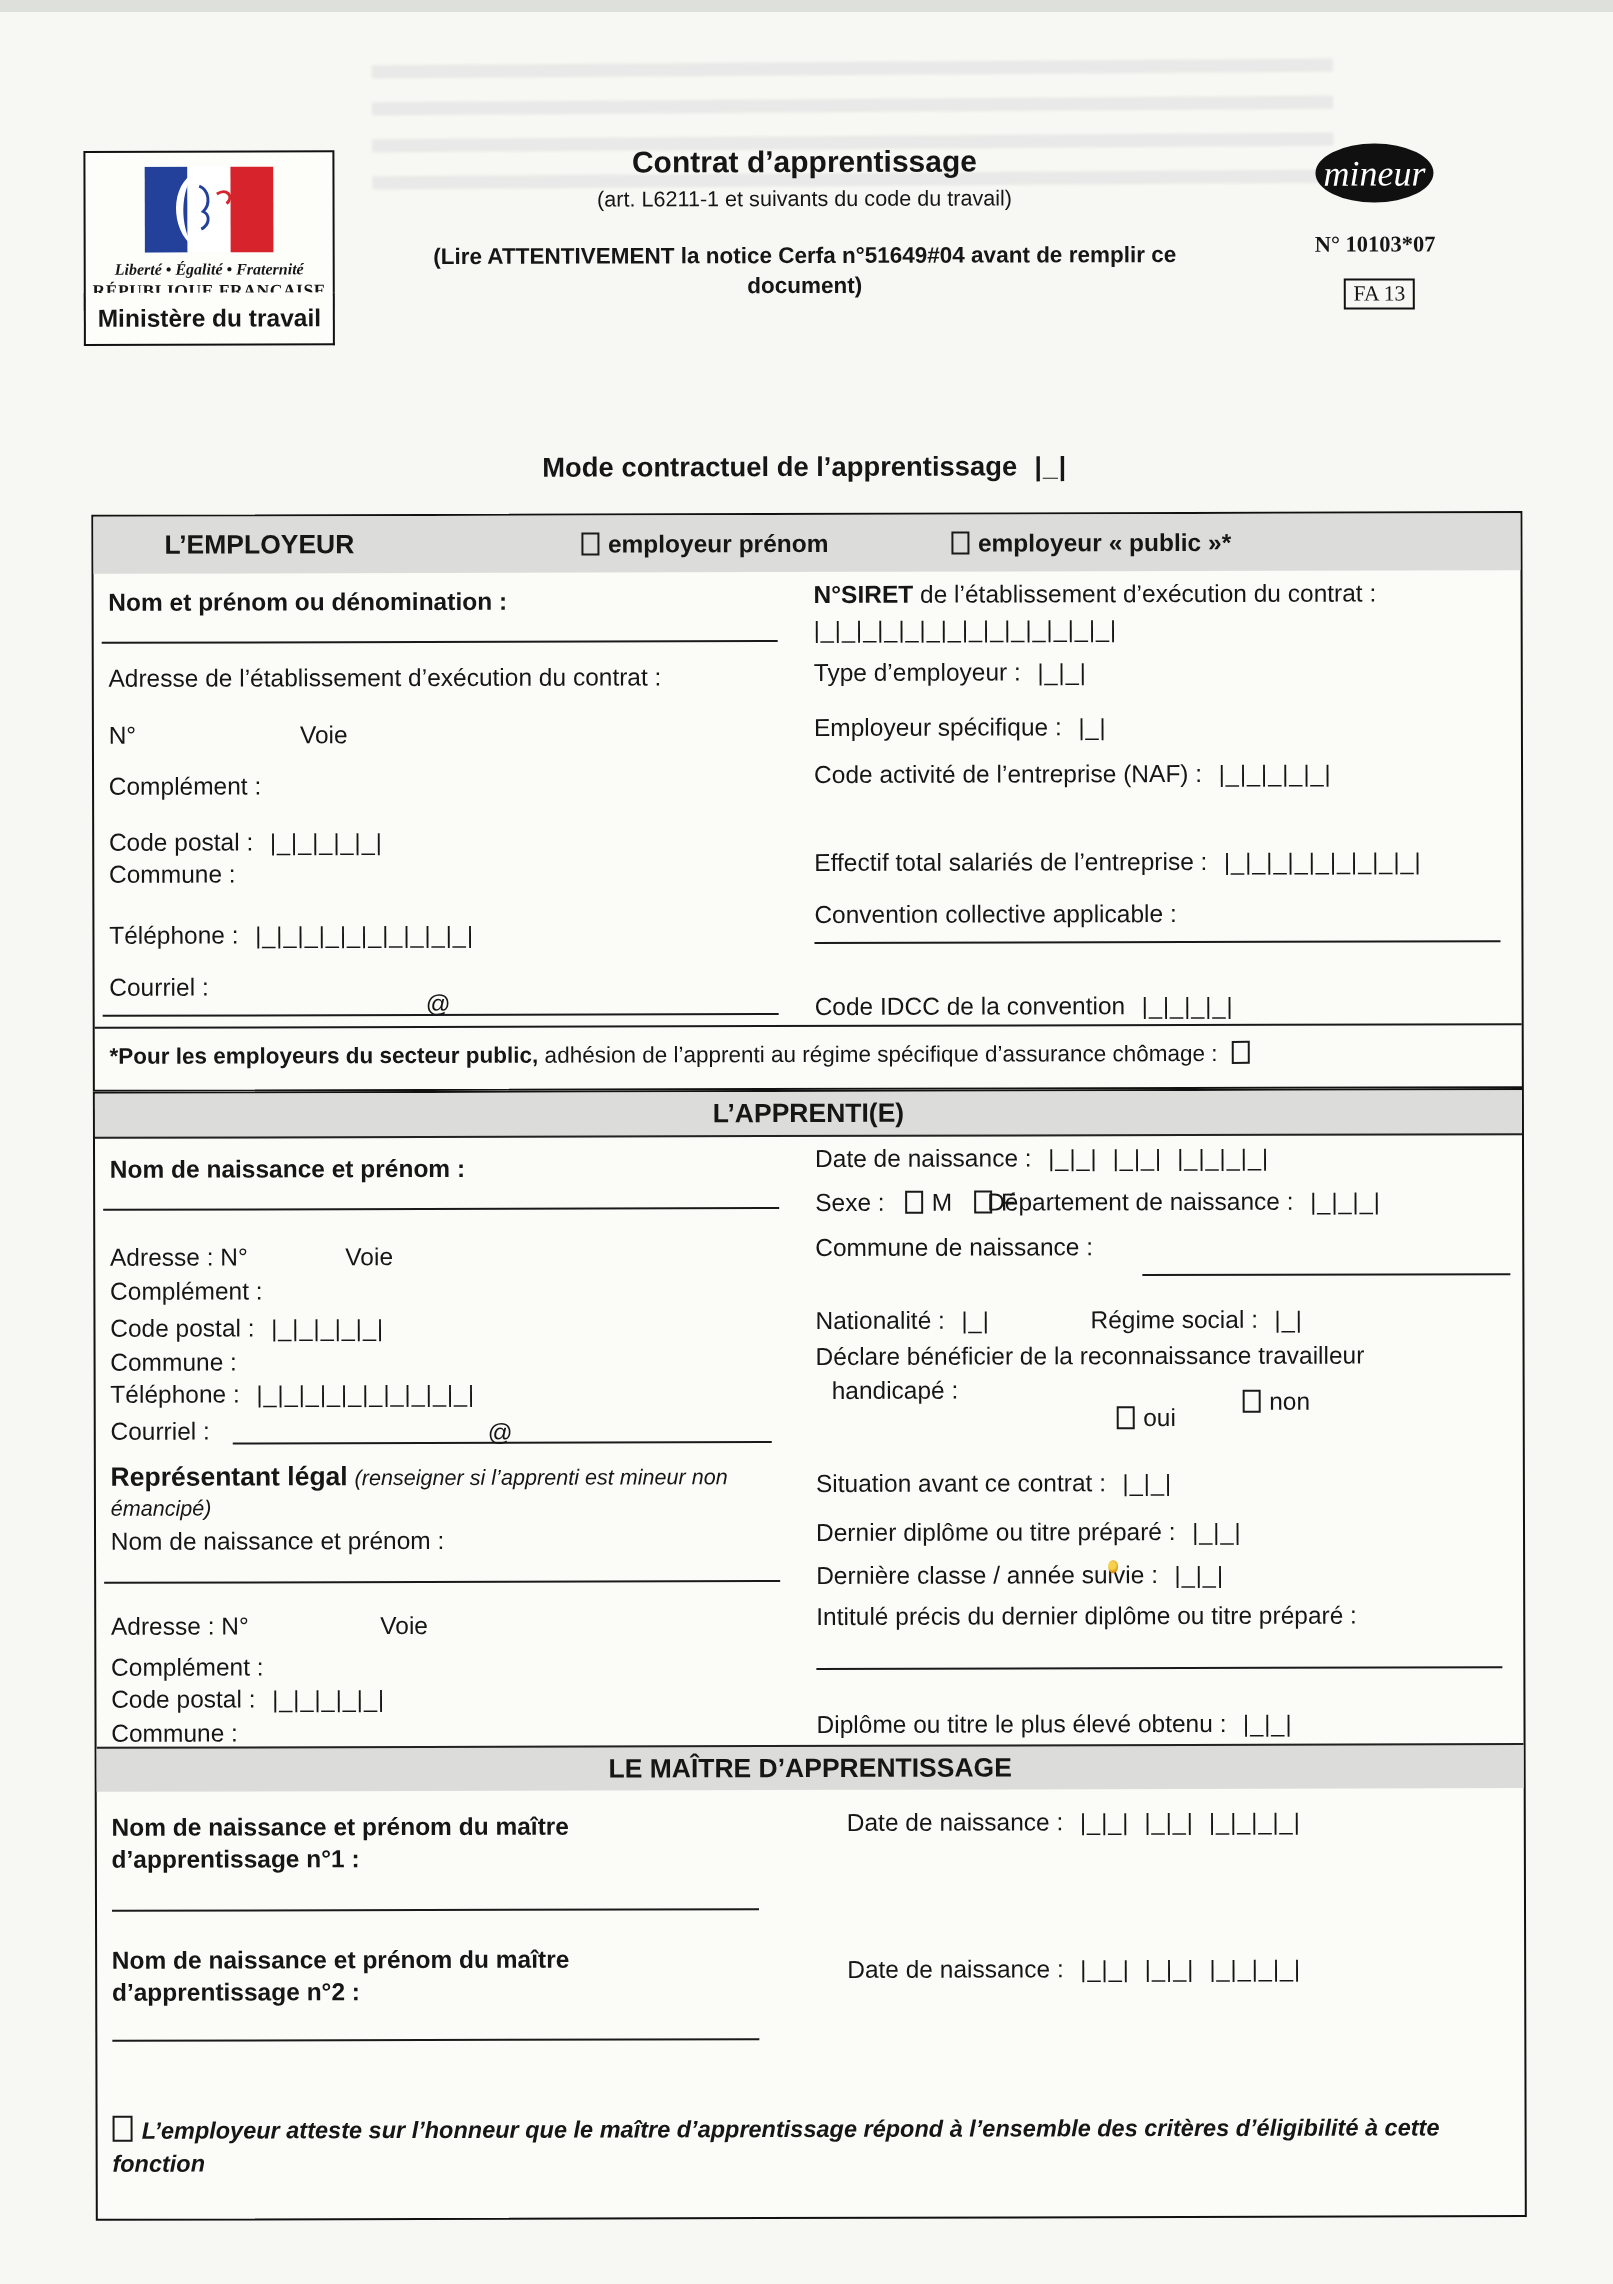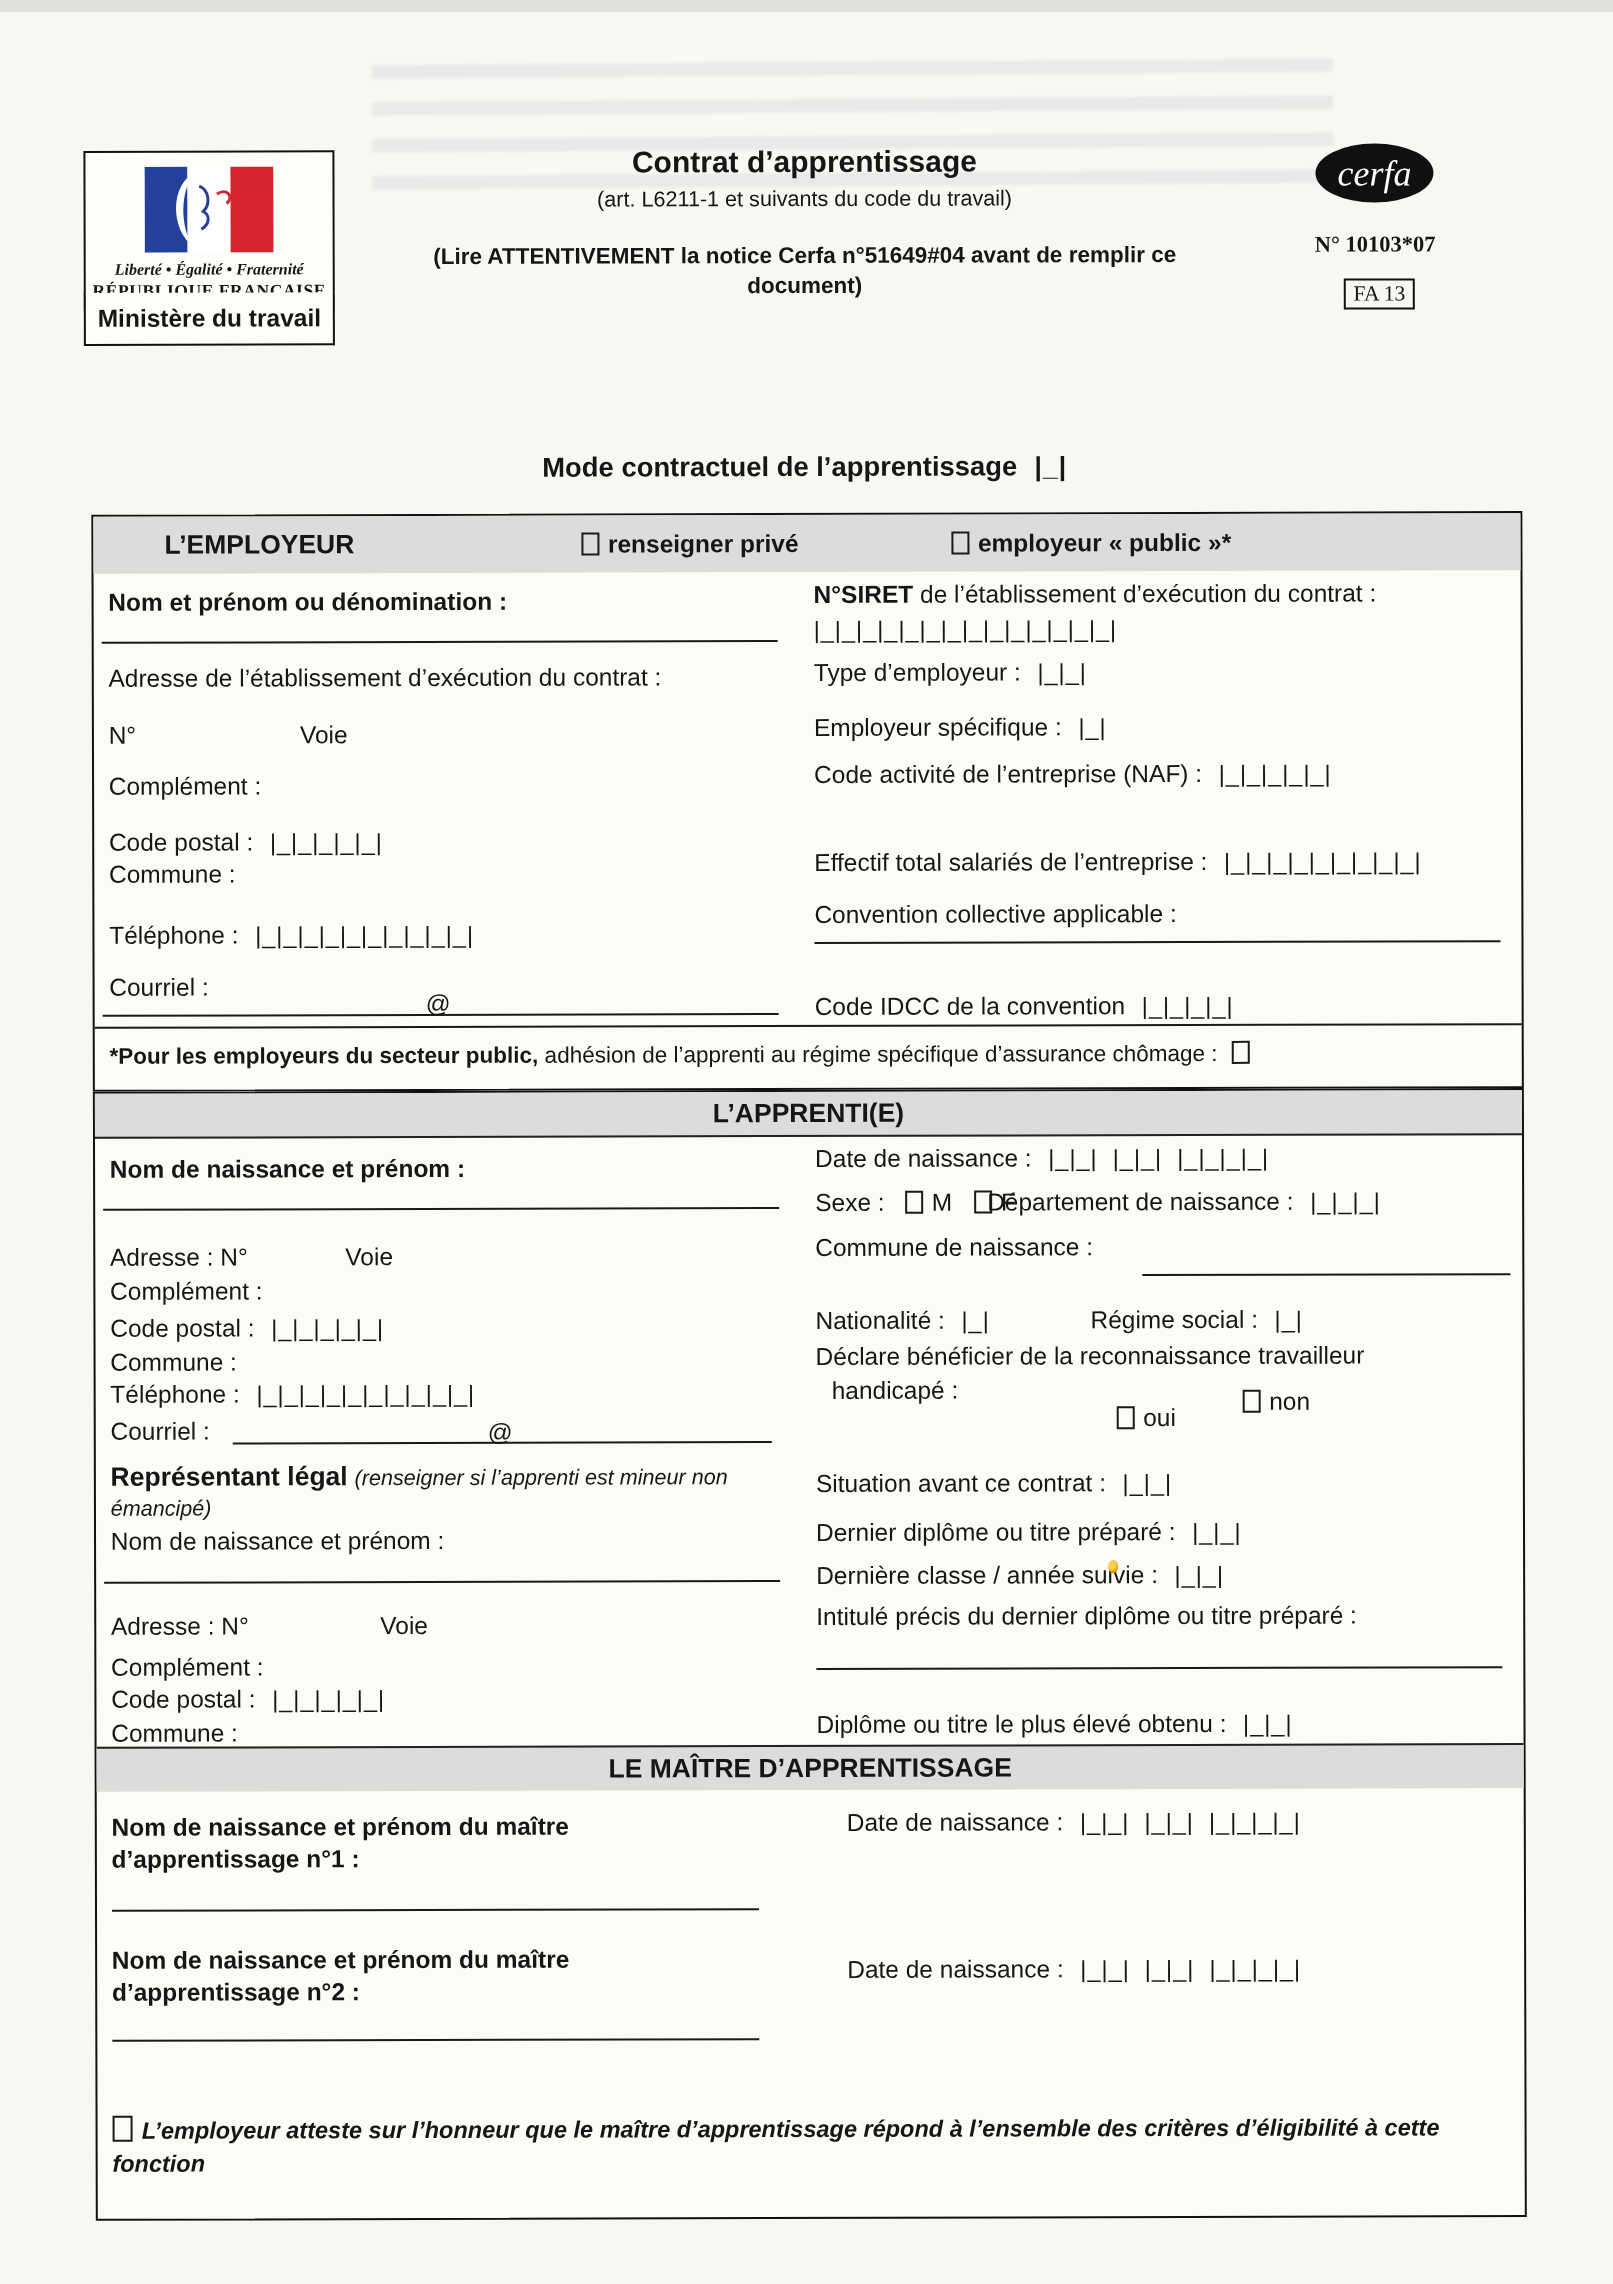--- a/index.html
+++ b/index.html
@@ -73,35 +73,35 @@
       <div class="motto">Liberté • Égalité • Fraternité</div>
       <div class="republic">RÉPUBLIQUE FRANÇAISE</div>
     </div>
     <div class="ministrybox">Ministère du travail</div>
 
     <div class="abs center b" style="left:415px;top:145px;width:784px;font-size:30px;">Contrat d’apprentissage</div>
     <div class="abs center" style="left:415px;top:186px;width:784px;font-size:21.6px;">(art. L6211-1 et suivants du code du travail)</div>
     <div class="abs center b" style="left:415px;top:241px;width:784px;font-size:22.5px;line-height:30px;">(Lire ATTENTIVEMENT la notice Cerfa n°51649#04 avant de remplir ce document)</div>
 
     <div class="cerfaellipse">
-      <span>cerfa</span>
+      <span>mineur</span>
     </div>
     <div class="cerfanum">N° 10103*07</div>
     <div class="facode">FA 13</div>
 
     <div class="abs center b" style="left:0;top:451px;width:1613px;font-size:27.4px;">
       <span>Mode contractuel de l’apprentissage</span>
       <span class="boxes" style="font-size:26.5px;">|_|</span>
     </div>
 
     <div class="sect" style="left:93px;top:513px;width:1427px;height:573px;">
       <div class="band" style="top:0;height:57px;">
         <span class="bt abs" style="left:71px;top:12.7px;">L’EMPLOYEUR</span>
         <span class="abs lbl b" style="left:488px;top:13.7px;">
-          <span class="cb"></span><span>renseigner privé</span>
+          <span class="cb"></span><span>employeur prénom</span>
         </span>
         <span class="abs lbl b" style="left:858px;top:13.7px;">
           <span class="cb"></span><span>employeur « public »*</span>
         </span>
       </div>
 
       <div class="abs lbl b" style="left:14.7px;top:71px;">Nom et prénom ou dénomination :</div>
       <div class="fill" style="left:7.8px;top:98px;width:676px;height:26.5px;"></div>
       <div class="abs lbl" style="left:14.7px;top:147px;">Adresse de l’établissement d’exécution du contrat :</div>
       <div class="abs lbl" style="left:14.7px;top:204px;">N°</div>

